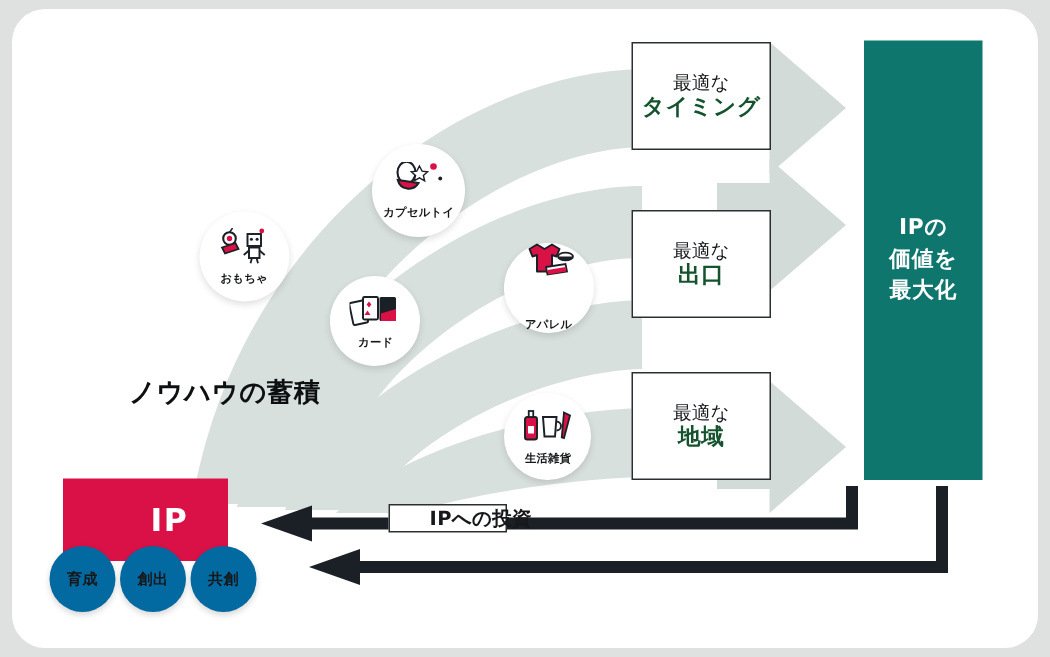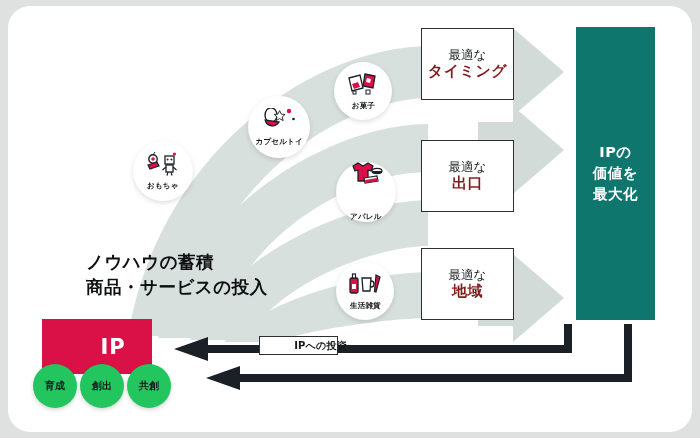--- a/index.html
+++ b/index.html
@@ -27,58 +27,58 @@
     white-space:nowrap;transform:scale(.94);
   }
 
   
   .obox{
     position:absolute;background:#fff;border:1.6px solid #2b2f33;
     display:flex;flex-direction:column;align-items:center;justify-content:center;
     box-sizing:border-box;
   }
   .obox .l1{font-size:12.5px;color:#16181a;line-height:1.25;font-weight:500;}
-  .obox .l2{font-size:15px;color:#7f1d1d;font-weight:800;line-height:1.25;letter-spacing:.5px;}
+  .obox .l2{font-size:15px;color:#14532d;font-weight:800;line-height:1.25;letter-spacing:.5px;}
 
   
   .redpanel{
     position:absolute;background:#0f766e;
     display:flex;align-items:center;justify-content:center;
   }
   .redpanel .rtxt{
     color:#fff;font-weight:800;font-size:14.5px;line-height:1.45;
     text-align:center;letter-spacing:.5px;
   }
 
   
   .ipbox{
     position:absolute;background:#da1146;
     display:flex;align-items:center;justify-content:center;
   }
   .ipbox span{color:#fff;font-weight:800;font-size:21px;letter-spacing:1px;margin-left:32px;}
   .subcircle{
     position:absolute;width:44px;height:44px;border-radius:50%;
-    background:#22c55e;box-shadow:0 2px 4px rgba(0,0,0,.16);
+    background:#0369a1;box-shadow:0 2px 4px rgba(0,0,0,.16);
     display:flex;align-items:center;justify-content:center;
   }
   .subcircle span{font-size:10px;font-weight:700;color:#16181a;letter-spacing:.3px;}
 
   
   .headline{
     position:absolute;left:78px;top:244px;width:240px;
     font-size:17.5px;font-weight:800;color:#0d0f11;
     line-height:1.45;letter-spacing:.5px;
   }
   .headline div{white-space:nowrap;}
 
   
   .tag{
     position:absolute;background:#fff;border:1.3px solid #2b2f33;
     display:flex;align-items:center;justify-content:center;
-    font-size:10px;font-weight:700;color:#16181a;letter-spacing:.2px;
+    font-size:13px;font-weight:700;color:#16181a;letter-spacing:.2px;
     white-space:nowrap;box-sizing:border-box;padding-left:44px;
   }
 </style>
 </head>
 <body>
 
 <div id="stage">
   <div class="card">
 
     <svg class="layer" viewBox="0 0 684 426">
@@ -140,34 +140,34 @@
           <ellipse cx="9" cy="7" rx="6" ry="7.2" fill="#fff" stroke="#1b2026" stroke-width="1.4"></ellipse>
           <path d="M3.2 12 A7.5 7.5 0 0 0 17 14 Z" fill="#da1146" stroke="#1b2026" stroke-width="1.4"></path>
           <path d="M20 6 l2.3 4.4 4.7 .5 -3.6 3.1 1.1 4.7 -4.5-2.6 -4.4 2.6 1.1-4.7 -3.6-3.1 4.7-.5 Z" fill="#fff" stroke="#1b2026" stroke-width="1.2" transform="translate(2,-2) scale(.78)"></path>
           <circle cx="27" cy="3" r="2.2" fill="#da1146"></circle>
           <circle cx="31.5" cy="11" r="1.3" fill="#1b2026"></circle>
         </svg>
       </span>
       <span class="cap">カプセルトイ</span>
     </div>
 
-    <div class="bubble" style="left:326px;top:56px;width:58px;height:58px;">
-      <span class="glyph">
-        <svg width="32" height="24" viewBox="0 0 32 24">
-          <path d="M2 6 L13 3 L16 16 L5 19 Z" fill="#fff" stroke="#1b2026" stroke-width="1.3"></path>
-          <path d="M5 12 L11 10 L13 15 L7 17 Z" fill="#da1146"></path>
-          <path d="M18 2 L28 4 L26 16 L16 14 Z" fill="#da1146" stroke="#1b2026" stroke-width="1.3"></path>
-          <path d="M20 6 L24 7 L23 11 L19 10 Z" fill="#fff"></path>
-          <rect x="6" y="19" width="3" height="3" fill="#fff" stroke="#1b2026" stroke-width="1"></rect>
-          <rect x="19" y="18" width="4" height="4" fill="#fff" stroke="#1b2026" stroke-width="1"></rect>
-        </svg>
-      </span>
-      <span class="cap">お菓子</span>
-    </div>
-
+
+    <div class="bubble" style="left:212px;top:178px;width:60px;height:60px;">
+      <span class="glyph">
+        <svg width="34" height="24" viewBox="0 0 34 24">
+          <rect x="1" y="6" width="10" height="15" rx="1" fill="#fff" stroke="#1b2026" stroke-width="1.3" transform="rotate(-12 6 13)"></rect>
+          <rect x="9" y="3" width="10" height="15" rx="1" fill="#fff" stroke="#1b2026" stroke-width="1.3"></rect>
+          <path d="M13 6 l1.6 2 -1.6 2 -1.6-2 Z" fill="#da1146"></path>
+          <path d="M12 12 l2 3 -4 0 Z" fill="#da1146"></path>
+          <rect x="20" y="3" width="11" height="16" rx="1" fill="#1b2026"></rect>
+          <path d="M21 14 L31 11 L31 19 L21 19 Z" fill="#da1146"></path>
+        </svg>
+      </span>
+      <span class="cap">カード</span>
+    </div>
 
     <div class="bubble" style="left:328px;top:156px;width:60px;height:60px;gap:20px;">
       <span class="glyph">
         <svg width="34" height="25" viewBox="0 0 34 25">
           <path d="M4 4 L9 1 L14 4 L19 1 L24 4 L22 9 L19 8 L19 19 L9 19 L9 8 L6 9 Z" fill="#da1146" stroke="#1b2026" stroke-width="1.3" stroke-linejoin="round"></path>
           <ellipse cx="28" cy="9" rx="5" ry="2.6" fill="#fff" stroke="#1b2026" stroke-width="1.2"></ellipse>
           <path d="M23 9 a5 2.6 0 0 0 10 0" fill="#1b2026"></path>
           <path d="M15 16 L28 14 L29 19 L16 21 Z" fill="#fff" stroke="#1b2026" stroke-width="1.2"></path>
           <path d="M16 18 L28 16 L28.5 19 L16.5 21 Z" fill="#da1146"></path>
         </svg>
@@ -184,21 +184,20 @@
           <path d="M14 6 L23 6 L22 19 L15 19 Z" fill="#fff" stroke="#1b2026" stroke-width="1.3"></path>
           <path d="M23 9 a3 3 0 0 1 0 6" fill="none" stroke="#1b2026" stroke-width="1.3"></path>
           <path d="M28 3 L32 5 L28 20 L26.5 19.5 Z" fill="#da1146" stroke="#1b2026" stroke-width="1.2"></path>
         </svg>
       </span>
       <span class="cap">生活雑貨</span>
     </div>
 
     <div class="headline">
       <div>ノウハウの蓄積</div>
-      <div>商品・サービスの投入</div>
     </div>
 
     <div class="obox" style="left:413px;top:22px;width:93px;height:72px;">
       <div class="l1">最適な</div>
       <div class="l2">タイミング</div>
     </div>
     <div class="obox" style="left:413px;top:134px;width:93px;height:72px;">
       <div class="l1">最適な</div>
       <div class="l2">出口</div>
     </div>

